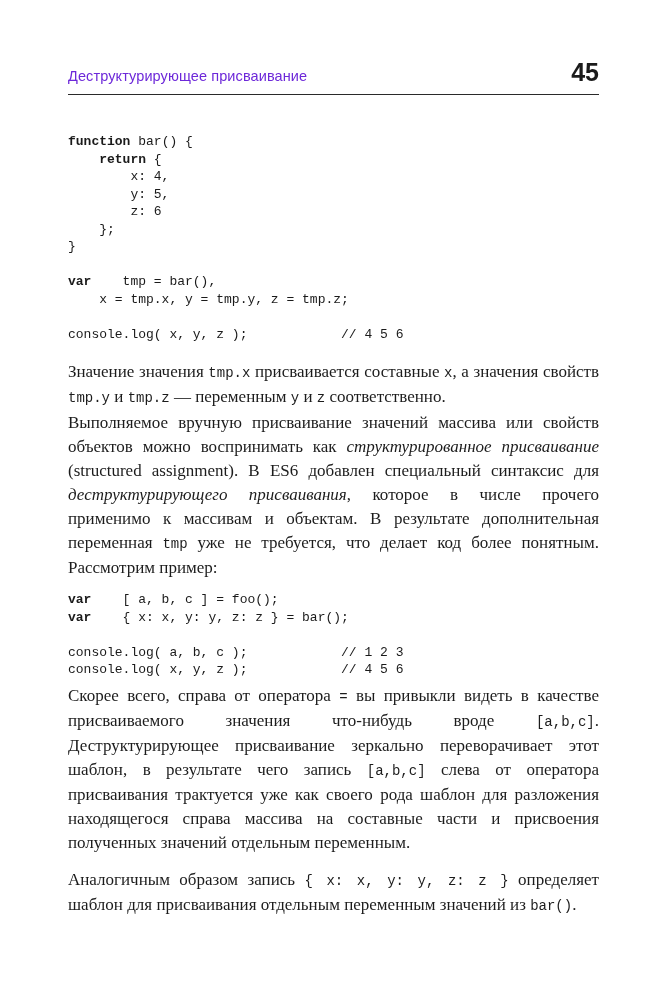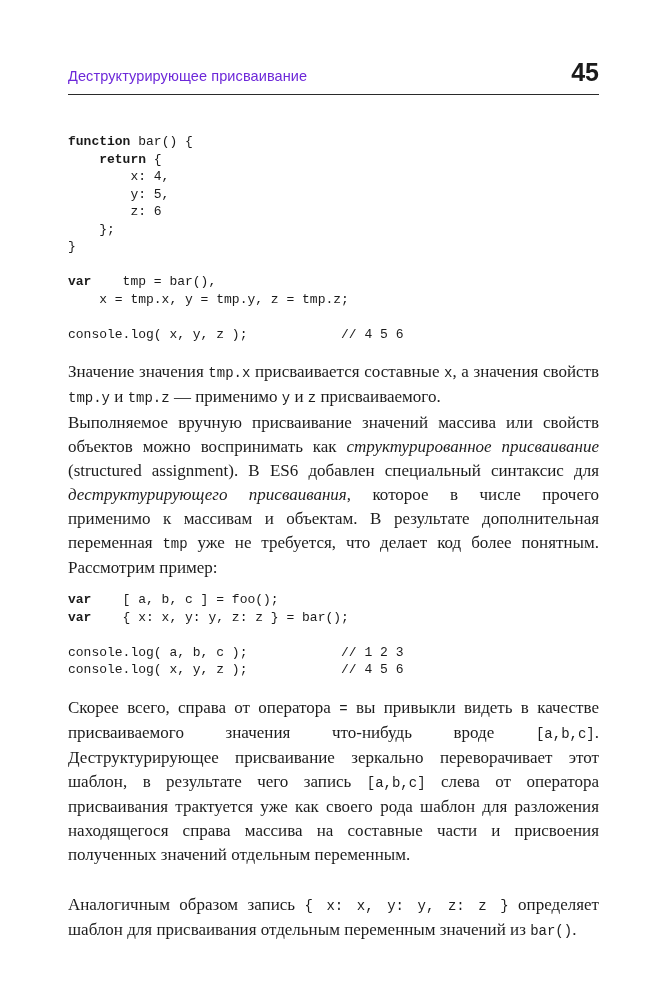--- a/index.html
+++ b/index.html
@@ -53,43 +53,43 @@
   .para {
     font-family: "Liberation Serif", "DejaVu Serif", serif;
     font-size: 17px;
     line-height: 24px;
     text-align: justify;
     color: #1c1c1c;
     margin: 0;
   }
   .para-1 { margin-top: 17px; }
   .para-2 { margin-top: 1px; }
-  .para-3 { margin-top: 17px; }
-  .para-4 { margin-top: 26px; }
+  .para-3 { margin-top: 5px; }
+  .para-4 { margin-top: 13px; }
   .para .i { font-style: italic; }
   .para .c {
     font-family: "Liberation Mono", "DejaVu Sans Mono", monospace;
     font-size: 14px;
     font-style: normal;
   }
 </style>
 </head>
 <body>
 
 <div class="page">
 
   <div class="page-header">
     <span class="running-head">Деструктурирующее присваивание</span>
     <span class="page-number">45</span>
   </div>
   <hr class="header-rule">
 
   <div class="code-block code-block-1"><div class="line"><span class="b">function</span><span> bar() {</span></div><div class="line"><span>    </span><span class="b">return</span><span> {</span></div><div class="line"><span>        x: 4,</span></div><div class="line"><span>        y: 5,</span></div><div class="line"><span>        z: 6</span></div><div class="line"><span>    };</span></div><div class="line"><span>}</span></div><div class="line">&nbsp;</div><div class="line"><span class="b">var</span><span>    tmp = bar(),</span></div><div class="line"><span>    x = tmp.x, y = tmp.y, z = tmp.z;</span></div><div class="line">&nbsp;</div><div class="line"><span>console.log( x, y, z );            // 4 5 6</span></div></div>
 
-  <p class="para para-1"><span>Значение значения </span><span class="c">tmp.x</span><span> присваивается составные </span><span class="c">x</span><span>, а значения свойств </span><span class="c">tmp.y</span><span> и </span><span class="c">tmp.z</span><span> — применимо </span><span class="c">y</span><span> и </span><span class="c">z</span><span> присваиваемого.</span></p>
+  <p class="para para-1"><span>Значение значения </span><span class="c">tmp.x</span><span> присваивается составные </span><span class="c">x</span><span>, а значения свойств </span><span class="c">tmp.y</span><span> и </span><span class="c">tmp.z</span><span> — переменным </span><span class="c">y</span><span> и </span><span class="c">z</span><span> соответственно.</span></p>
 
   <p class="para para-2"><span>Выполняемое вручную присваивание значений массива или свойств объектов можно воспринимать как </span><span class="i">структурированное присваивание</span><span> (structured assignment). В ES6 добавлен специальный синтаксис для </span><span class="i">деструктурирующего присваивания</span><span>, которое в числе прочего применимо к массивам и объектам. В результате дополнительная переменная </span><span class="c">tmp</span><span> уже не требуется, что делает код более понятным. Рассмотрим пример:</span></p>
 
   <div class="code-block code-block-2"><div class="line"><span class="b">var</span><span>    [ a, b, c ] = foo();</span></div><div class="line"><span class="b">var</span><span>    { x: x, y: y, z: z } = bar();</span></div><div class="line">&nbsp;</div><div class="line"><span>console.log( a, b, c );            // 1 2 3</span></div><div class="line"><span>console.log( x, y, z );            // 4 5 6</span></div></div>
 
   <p class="para para-3"><span>Скорее всего, справа от оператора </span><span class="c">=</span><span> вы привыкли видеть в качестве присваиваемого значения что-нибудь вроде </span><span class="c">[a,b,c]</span><span>. Деструктурирующее присваивание зеркально переворачивает этот шаблон, в результате чего запись </span><span class="c">[a,b,c]</span><span> слева от оператора присваивания трактуется уже как своего рода шаблон для разложения находящегося справа массива на составные части и присвоения полученных значений отдельным переменным.</span></p>
 
   <p class="para para-4"><span>Аналогичным образом запись </span><span class="c">{ x: x, y: y, z: z }</span><span> определяет шаблон для присваивания отдельным переменным значений из </span><span class="c">bar()</span><span>.</span></p>
 
 </div>

